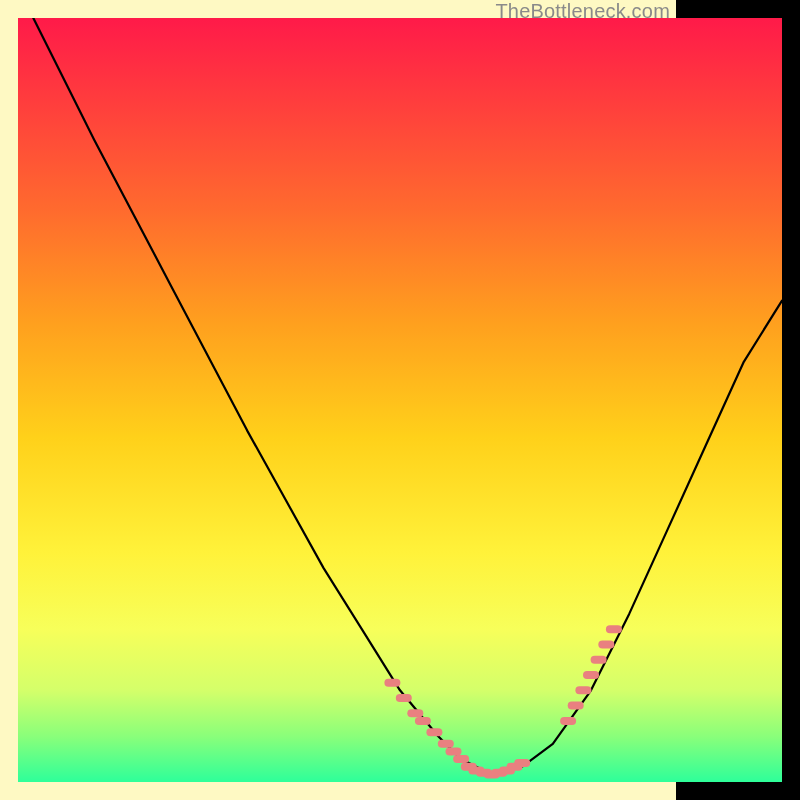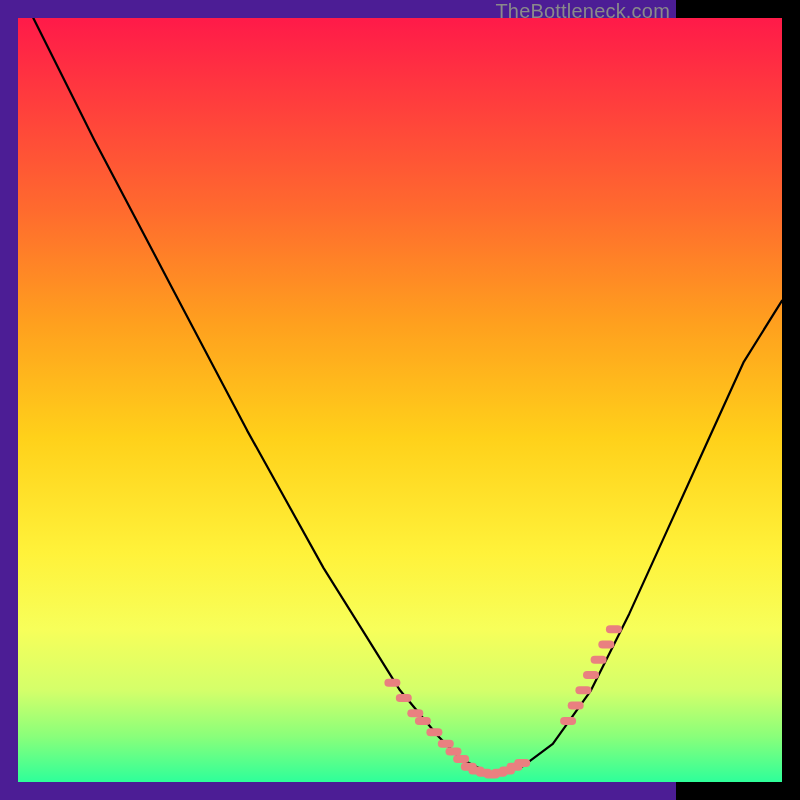--- a/index.html
+++ b/index.html
@@ -7,21 +7,21 @@
     padding: 0;
     width: 800px;
     height: 800px;
     background: #000;
     overflow: hidden;
   }
   .stage {
     position: relative;
     width: 676px;
     height: 800px;
-    background: #4c1d95;
+    background: #fef9c3;
   }
   .plot-area {
     position: absolute;
     left: 18px;
     top: 18px;
     width: 764px;
     height: 764px;
     background: linear-gradient(to bottom,
       #ff1a49 0%,
       #ff3a3e 10%,

